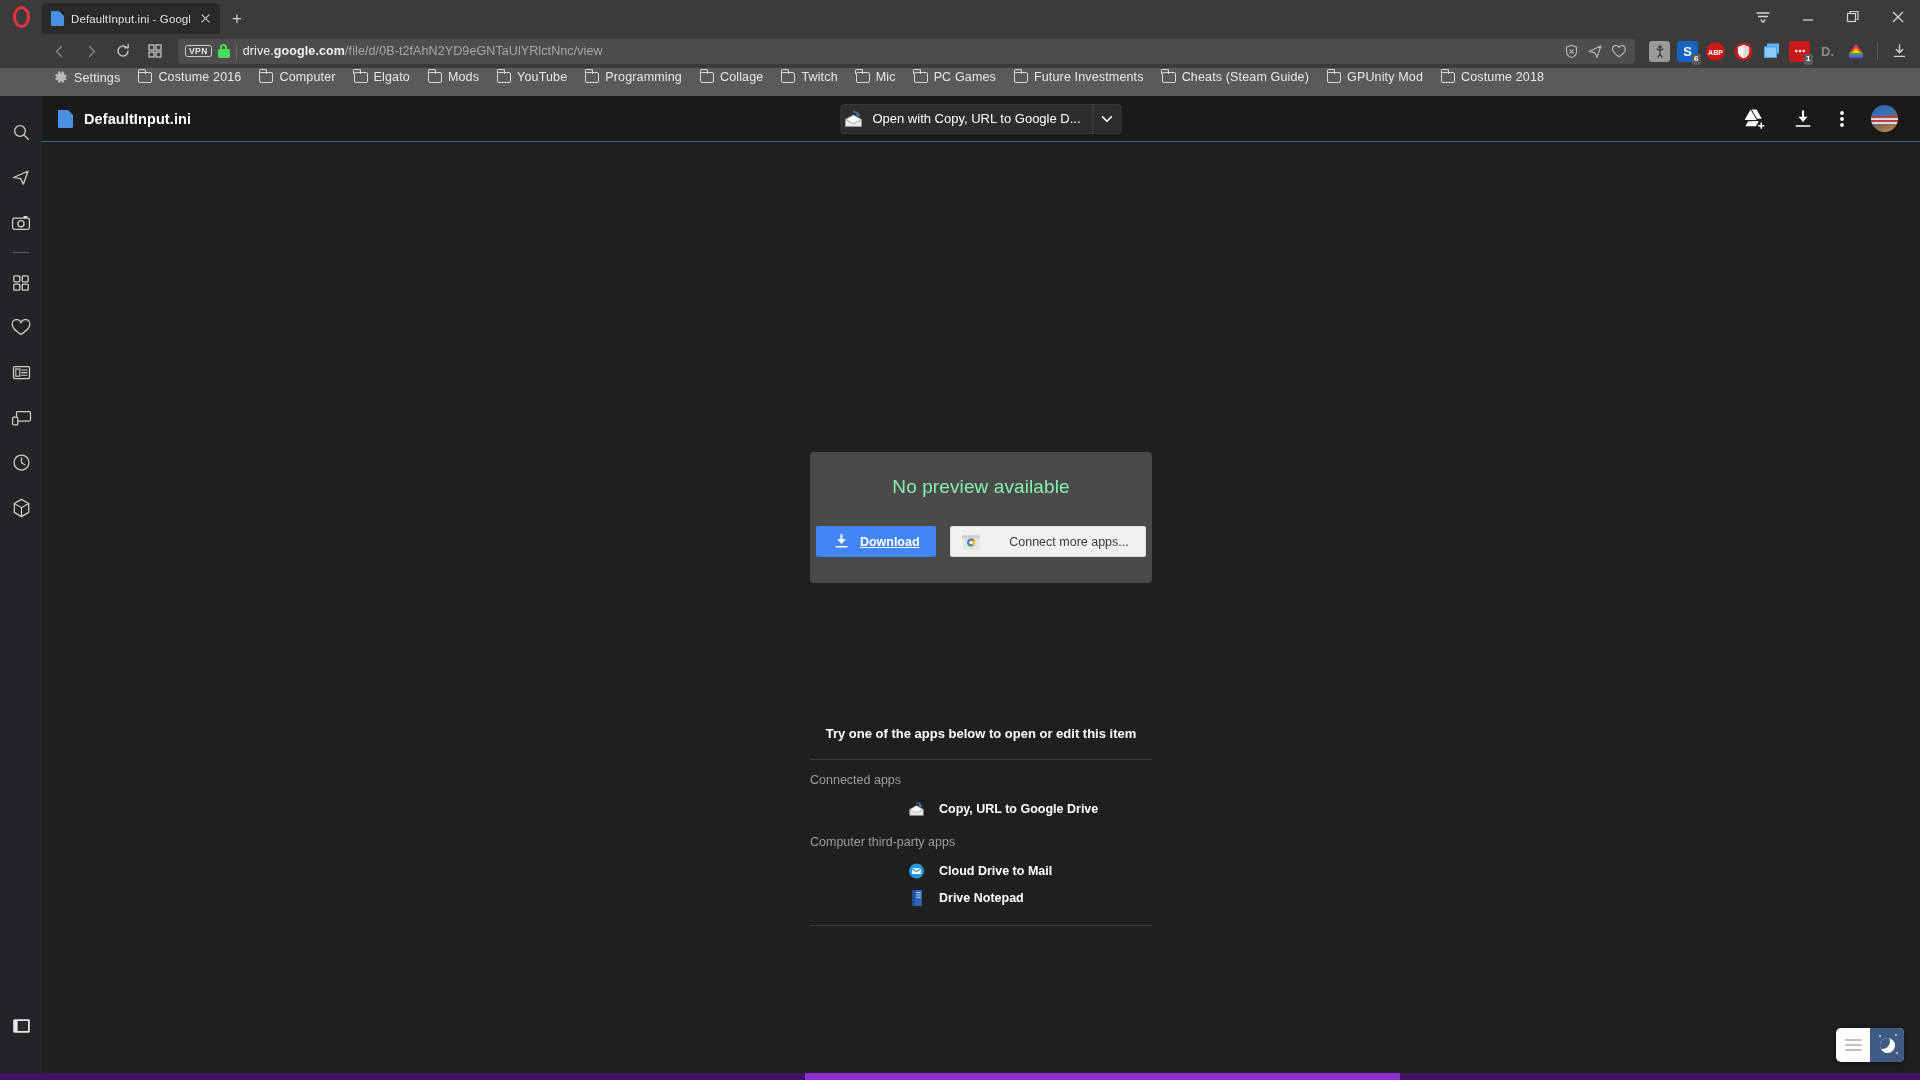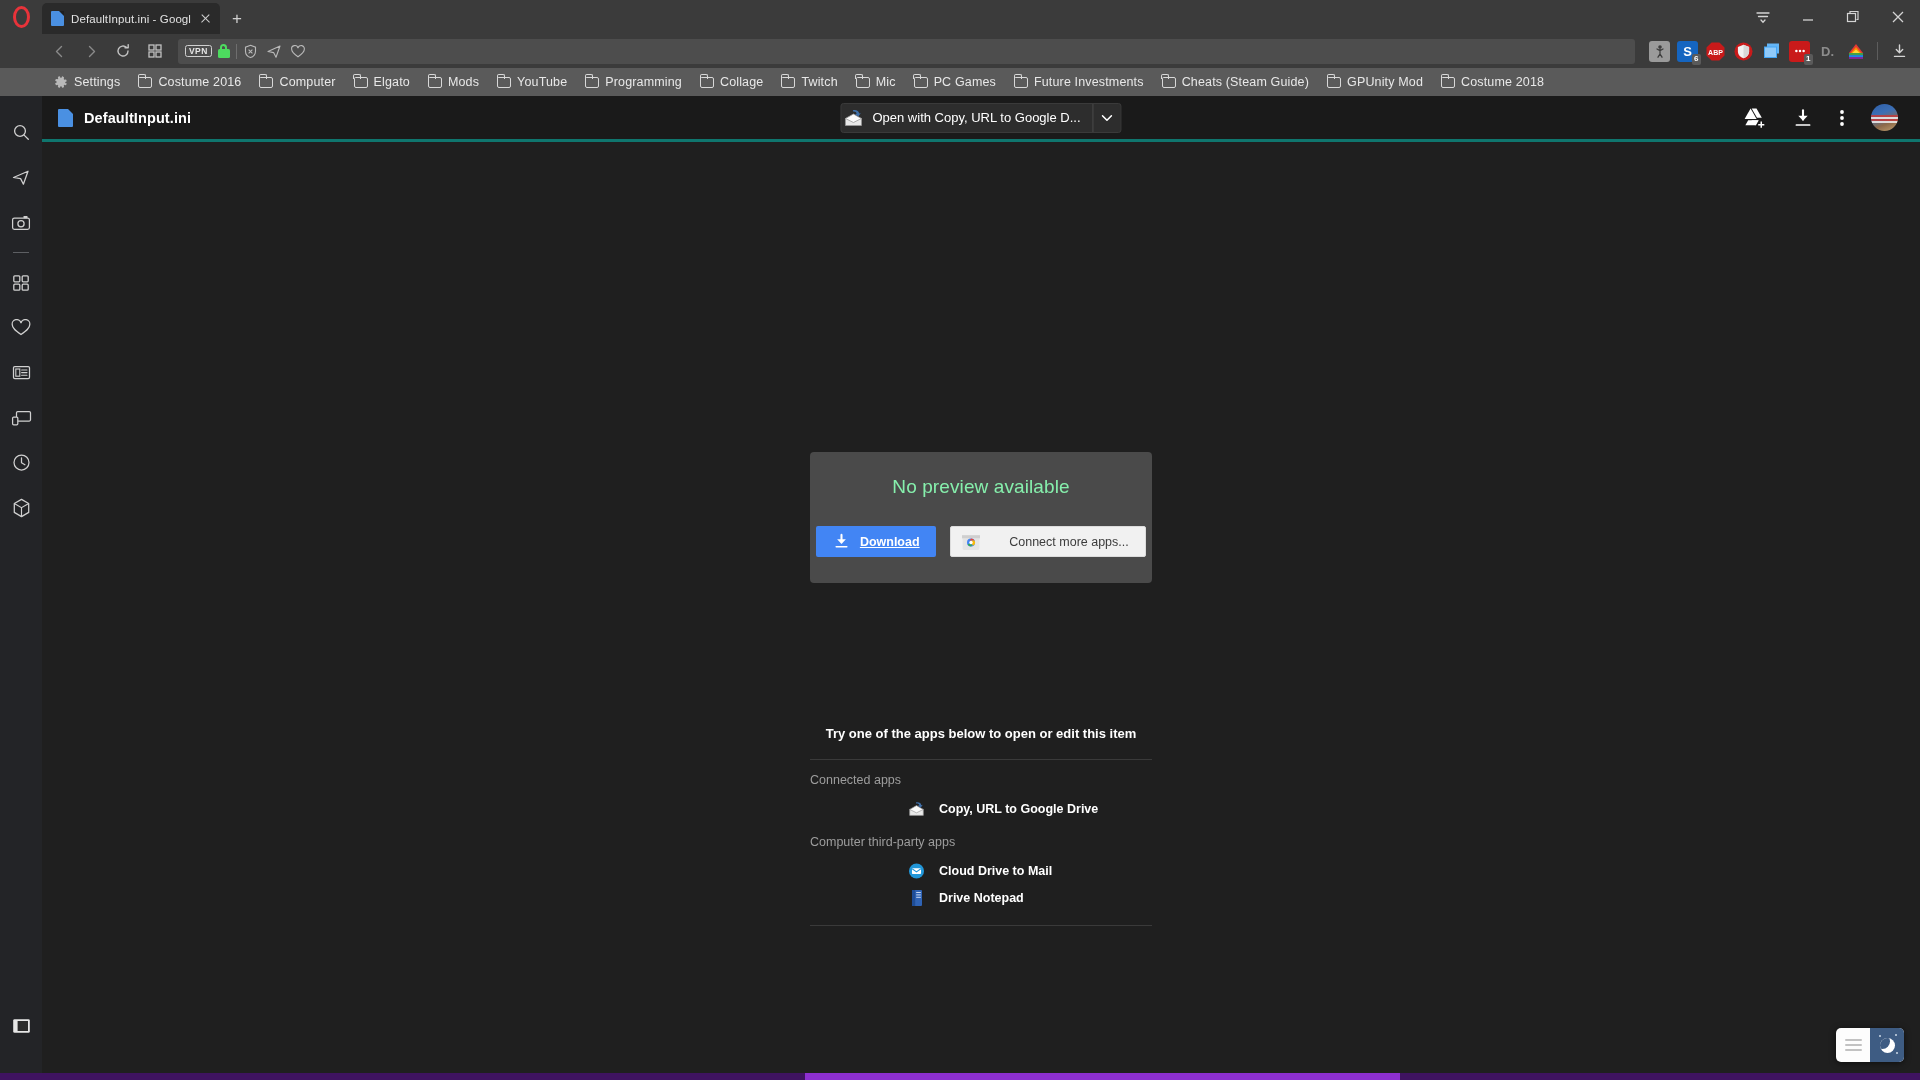--- a/index.html
+++ b/index.html
@@ -97,21 +97,21 @@
          display:flex; align-items:center; justify-content:center; font-size:10px; font-weight:bold; }
   .ext-badge {
     position: absolute; right: -3px; bottom: -3px; background: #5a5a5a; color: #fff;
     font-size: 8px; line-height: 1; padding: 1.5px 2.5px; border-radius: 2px; font-weight: bold;
   }
   .tray-sep { width: 1px; height: 18px; background: #5d5d5d; margin: 0 4px; }
 
   
   .bookmarks {
     position: absolute; left: 0; top: 68px; width: 1920px; height: 28px;
-    background: #5a5a5a; display: flex; align-items: center; padding-left: 44px; gap: 0px;
+    background: #5a5a5a; display: flex; align-items: flex-start; padding-left: 44px; gap: 0px;
     overflow: hidden;
   }
   .bm {
     display: flex; align-items: center; gap: 6px; padding: 2px 9px; cursor: pointer;
     white-space: nowrap; border-radius: 3px;
   }
   .bm-label { font-size: 12.5px; color: #e8e8e8; letter-spacing: .15px; }
   .folder-ico {
     width: 14px; height: 11px; border: 1.4px solid #d8d8d8; border-radius: 1.5px 2px 2px 2px;
     position: relative; flex: none;
@@ -132,21 +132,21 @@
   .sb-sep { width: 16px; height: 1px; background: #5d5f63; margin: 7px 0; }
   .sb-bottom { position: absolute; bottom: 32px; left: 0; width: 42px; display: flex; justify-content: center; }
 
   
   .page {
     position: absolute; left: 42px; top: 96px; width: 1878px; height: 984px;
     background: #1f1f1f; overflow: hidden;
   }
   .gd-header {
     height: 46px; background: #1a1a1a; display: flex; align-items: center;
-    padding: 0 22px 0 16px; position: relative; border-bottom: 3px solid #0f766e;
+    padding: 0 22px 0 16px; position: relative; border-bottom: 1px solid #0f766e;
   }
   .gd-file { display: flex; align-items: center; gap: 11px; }
   .gd-file-ico { width: 15px; height: 18px; background: #4a90e2; border-radius: 1px; position: relative; }
   .gd-file-ico::after {
     content:""; position:absolute; right:0; top:0; border-width: 0 5px 5px 0;
     border-style: solid; border-color: transparent #1a1a1a transparent transparent;
   }
   .gd-file-name { font-size: 14.5px; color: #ffffff; font-weight: bold; letter-spacing: .1px; }
   .openwith {
     position: absolute; left: 50%; transform: translateX(-50%);
@@ -308,20 +308,21 @@
         </svg>
     </div>
 
     <div class="addrbar">
       <span class="vpn-badge">VPN</span>
       <span class="lock">
           <span class="shackle"></span>
           <span class="body"></span>
         </span>
       <span class="addr-sep"></span>
+      <span class="url"><span class="scheme-host">drive.<b>google.com</b></span><span>/file/d/0B-t2fAhN2YD9eGNTaUlYRlctNnc/view</span></span>
       <span class="addr-right">
         <span class="addr-icon">
           <svg width="15" height="15" viewBox="0 0 15 15">
               <path d="M7.5 1.3l5 1.9v4c0 3.2-2.2 5.4-5 6.4-2.8-1-5-3.2-5-6.4v-4z" stroke="#b9b9b9" stroke-width="1.1" fill="none"></path>
               <path d="M5.6 5.6l3.8 3.8M9.4 5.6l-3.8 3.8" stroke="#b9b9b9" stroke-width="1.1"></path>
             </svg>
         </span>
         <span class="addr-icon">
           <svg width="16" height="15" viewBox="0 0 16 15">
               <path d="M2 7.5L14 2 10 13.2 7.6 8.6z" stroke="#b9b9b9" stroke-width="1.1" fill="none" stroke-linejoin="round"></path>

